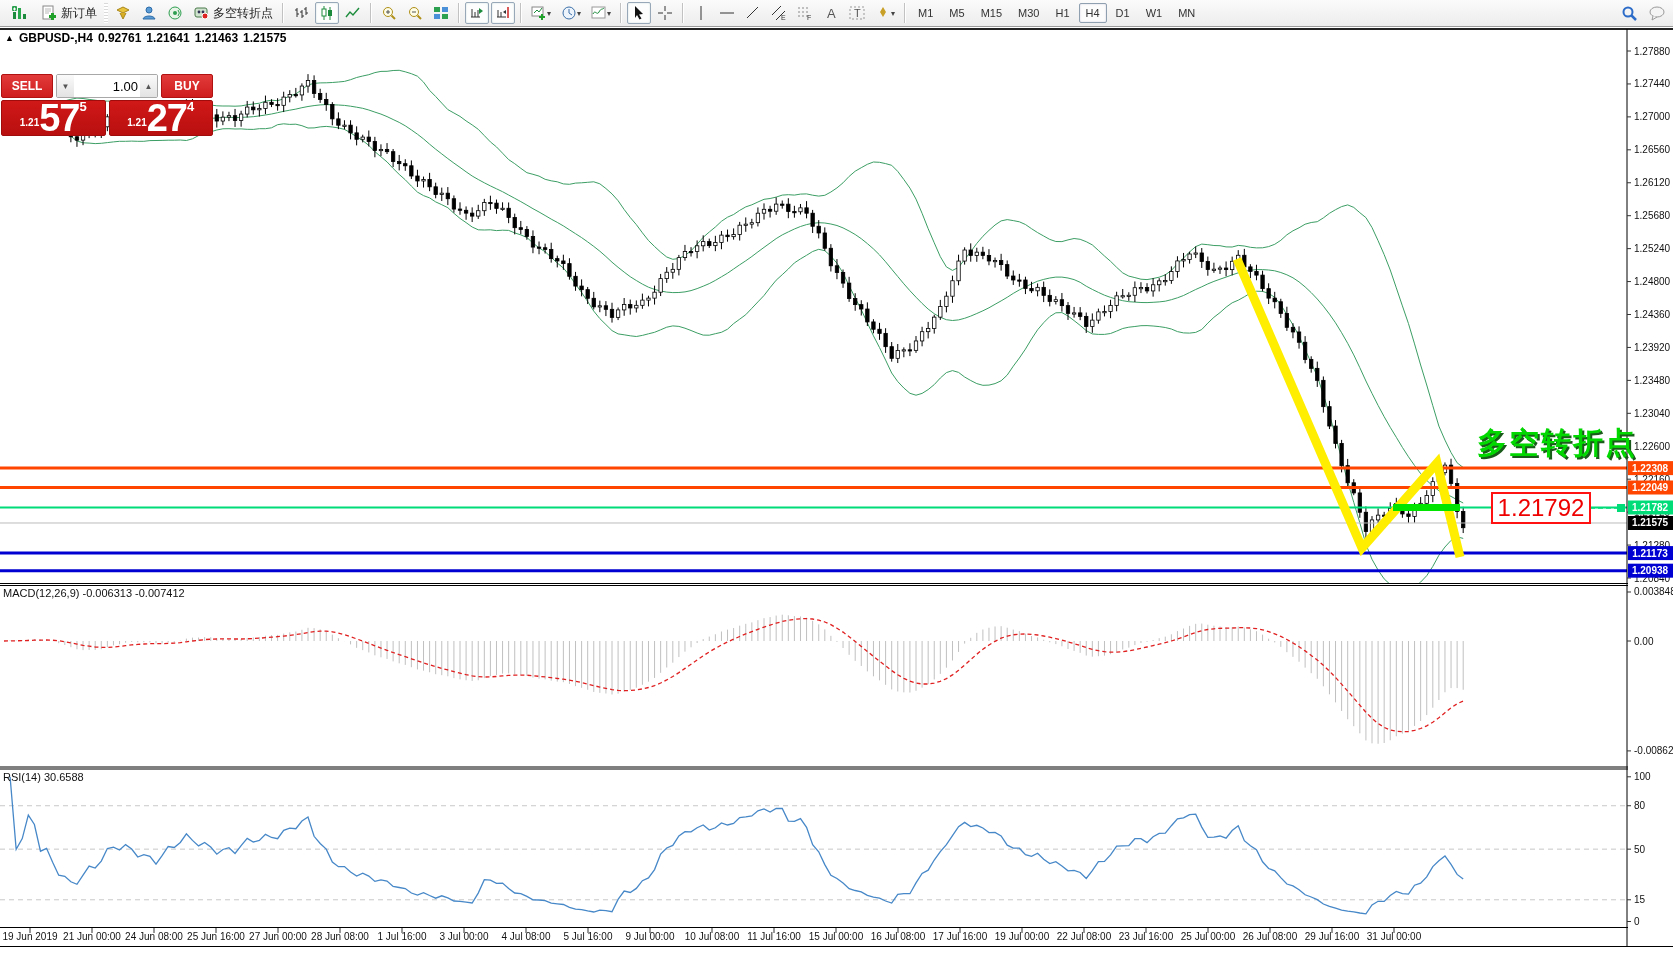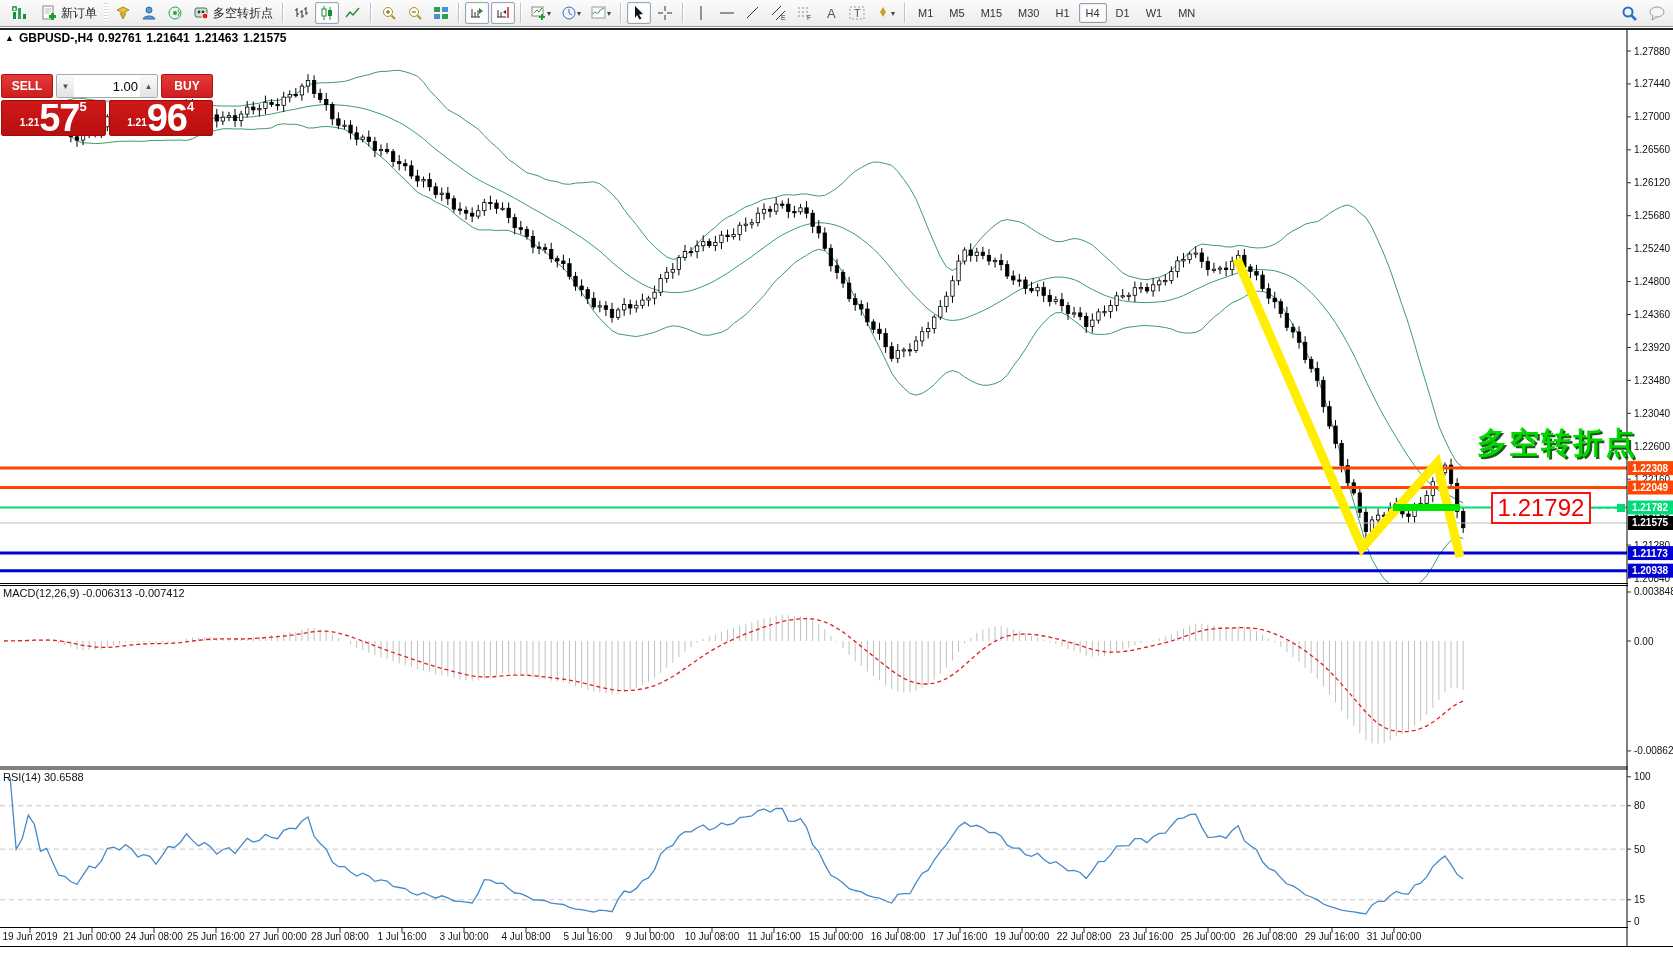--- a/index.html
+++ b/index.html
@@ -1170,19 +1170,19 @@
       <button class="btn-red">BUY</button>
     </div>
     <div class="ocp-row2">
       <div class="tile">
         <span class="sm">1.21</span>
           <span class="big">57</span>
           <span class="sup">5</span>
       </div>
       <div class="tile">
         <span class="sm">1.21</span>
-          <span class="big">96</span>
+          <span class="big">27</span>
           <span class="sup">4</span>
       </div>
     </div>
   </div>
 
 </div>
 
 </body></html>

